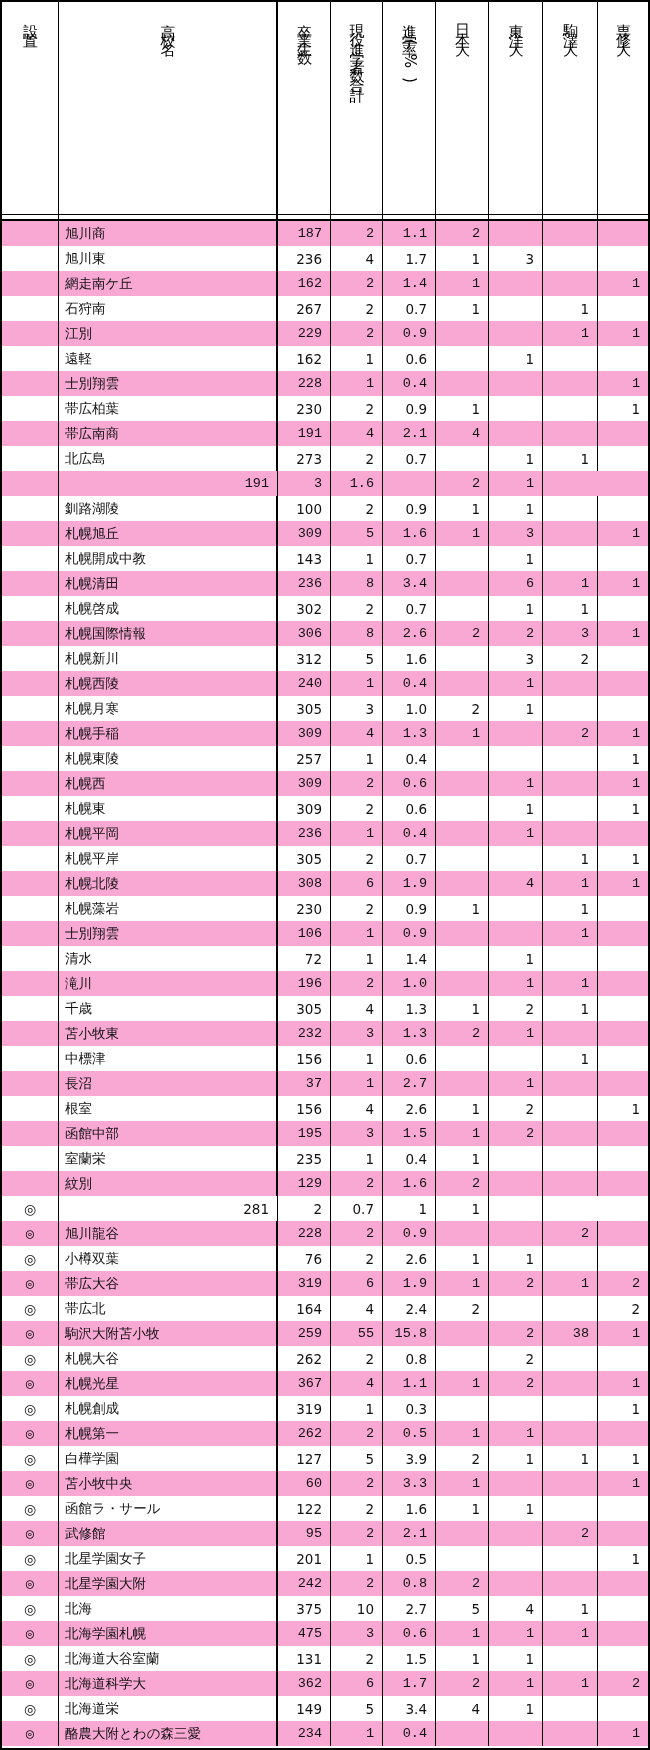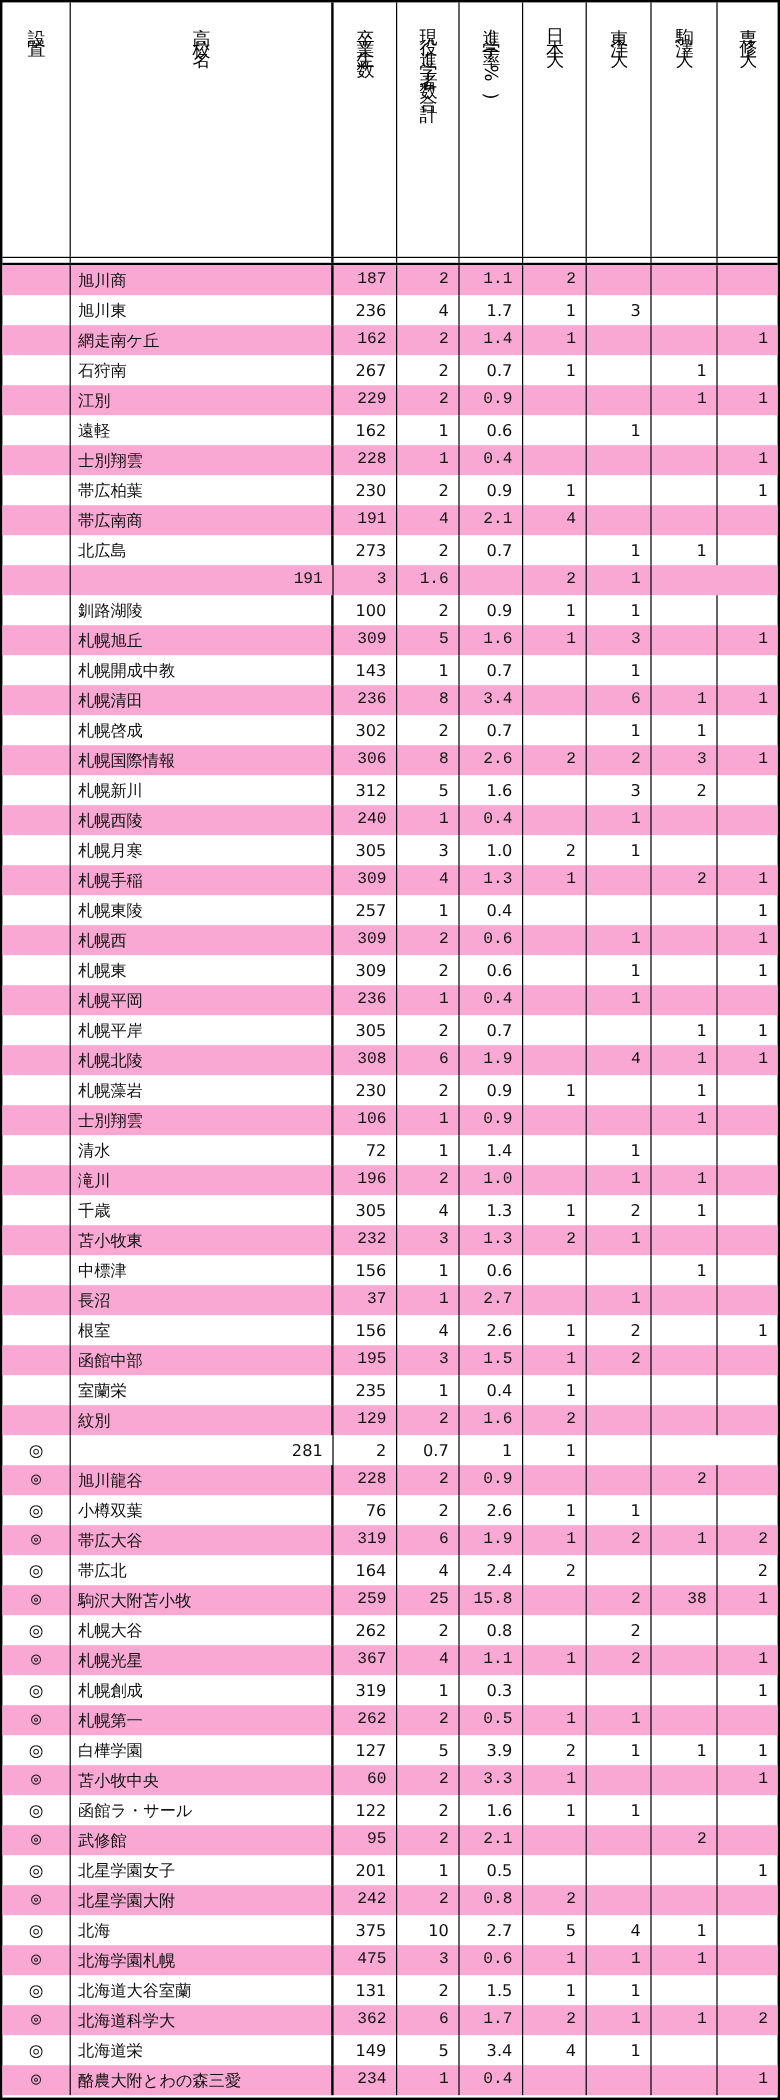--- a/index.html
+++ b/index.html
@@ -567,21 +567,21 @@
     <div class="cell c4 num">2.4</div>
     <div class="cell c5 num">2</div>
     <div class="cell c6 num"></div>
     <div class="cell c7 num"></div>
     <div class="cell c8 num">2</div>
   </div>
       <div class="row alt">
     <div class="cell c0 setchi">◎</div>
     <div class="cell c1 name">駒沢大附苫小牧</div>
     <div class="cell c2 num">259</div>
-    <div class="cell c3 num">25</div>
+    <div class="cell c3 num">55</div>
     <div class="cell c4 num">15.8</div>
     <div class="cell c5 num"></div>
     <div class="cell c6 num">2</div>
     <div class="cell c7 num">38</div>
     <div class="cell c8 num">1</div>
   </div>
       <div class="row">
     <div class="cell c0 setchi">◎</div>
     <div class="cell c1 name">札幌大谷</div>
     <div class="cell c2 num">262</div>

